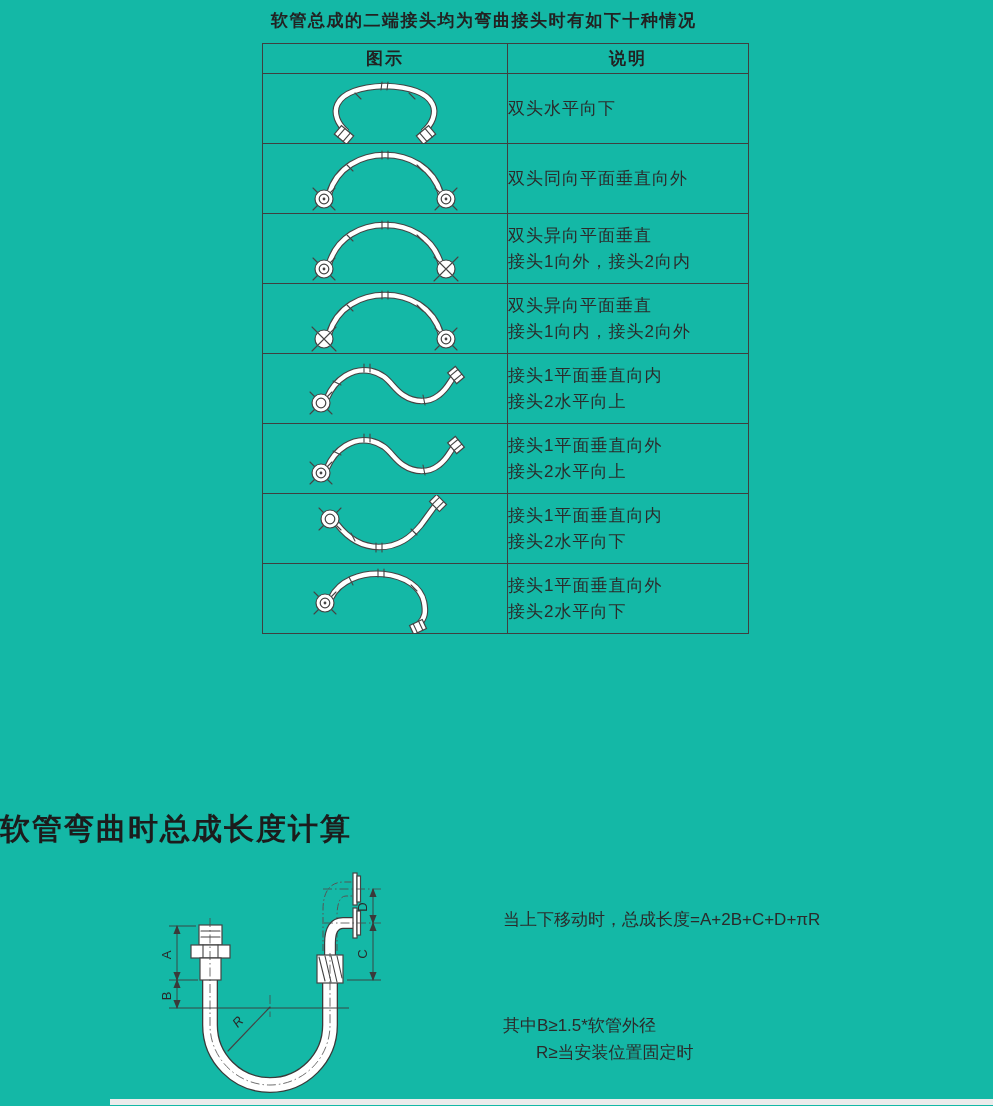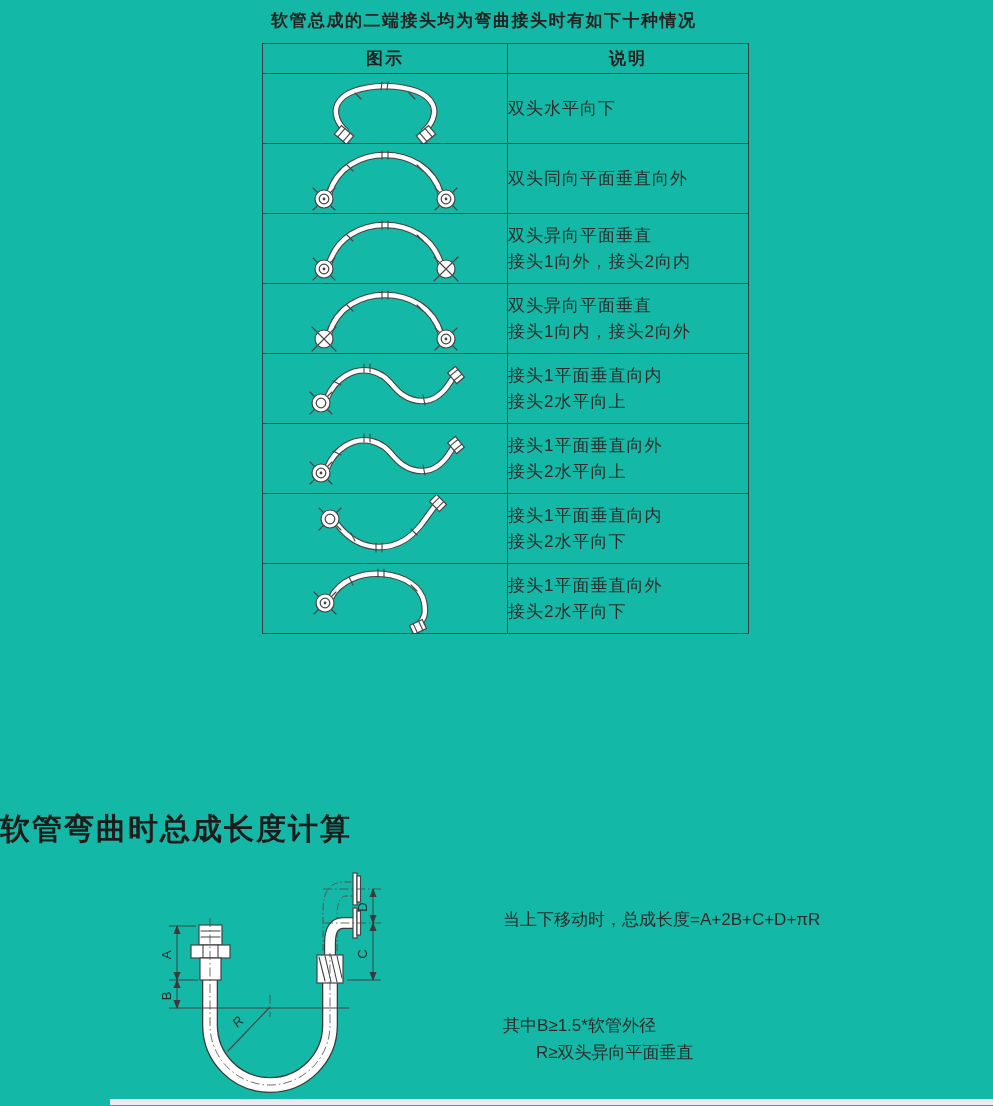--- a/index.html
+++ b/index.html
@@ -324,17 +324,17 @@
     <text class="dimt" transform="translate(242,52) rotate(-90)" text-anchor="middle">D</text>
     <text class="dimt" transform="translate(242,99) rotate(-90)" text-anchor="middle">C</text>
   </svg>
 
   <div class="calc-text">
     <div class="l2">当上下移动时，总成长度=A+2B+C+D+πR</div>
   </div>
 
   <div class="calc-notes">
     <div class="l1">其中B≥1.5*软管外径</div>
-    <div class="l2">R≥双头异向平面垂直</div>
+    <div class="l2">R≥当安装位置固定时</div>
   </div>
 
   <div class="footer-bar"></div>
 </div>
 
 </body></html>

